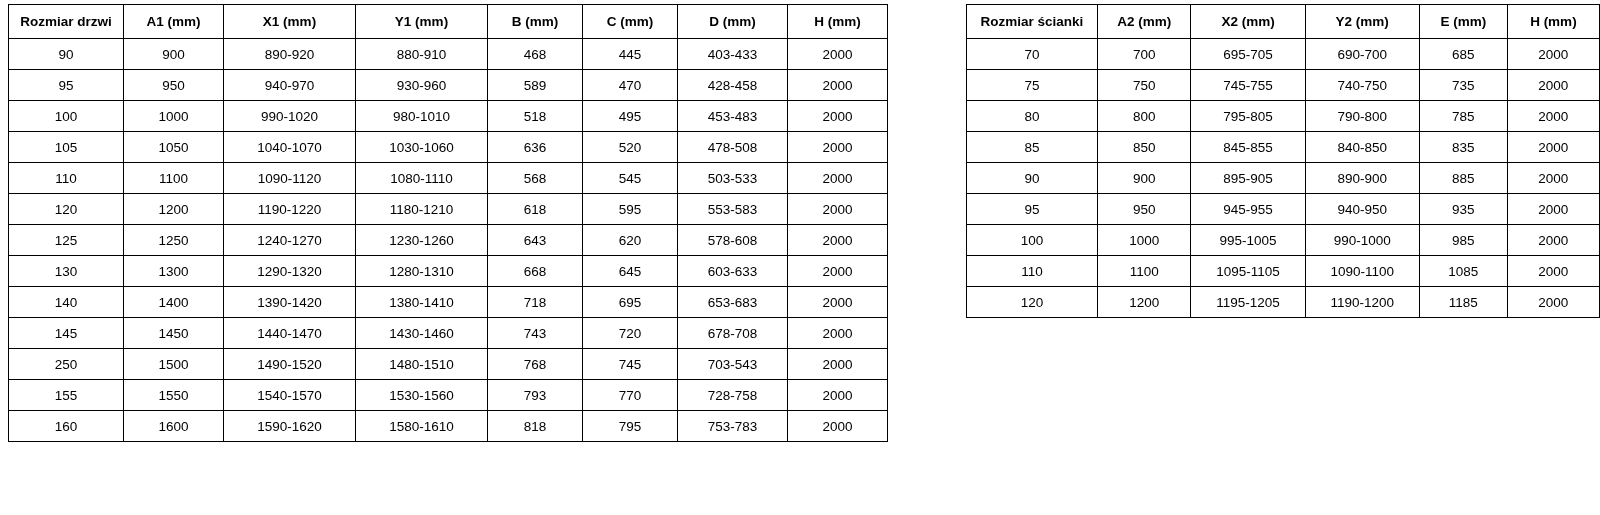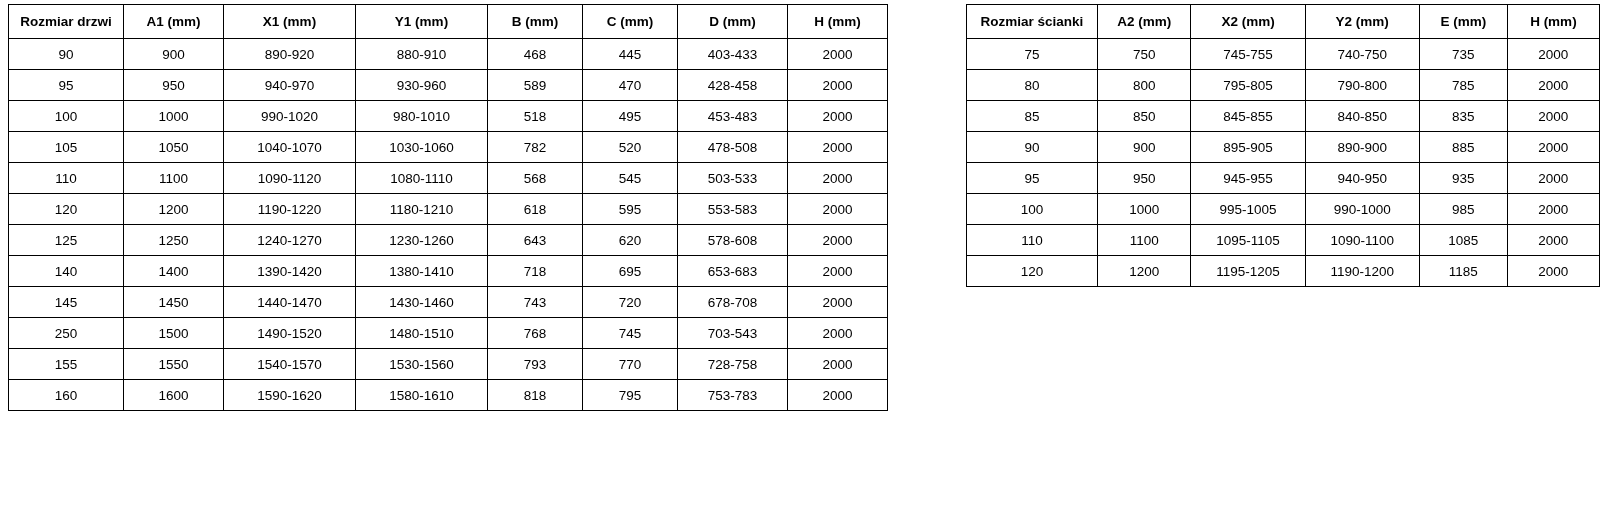--- a/index.html
+++ b/index.html
@@ -124,21 +124,21 @@
           <td>518</td>
           <td>495</td>
           <td>453-483</td>
           <td>2000</td>
         </tr>
         <tr>
           <td>105</td>
           <td>1050</td>
           <td>1040-1070</td>
           <td>1030-1060</td>
-          <td>782</td>
+          <td>636</td>
           <td>520</td>
           <td>478-508</td>
           <td>2000</td>
         </tr>
         <tr>
           <td>110</td>
           <td>1100</td>
           <td>1090-1120</td>
           <td>1080-1110</td>
           <td>568</td>
@@ -157,20 +157,30 @@
           <td>2000</td>
         </tr>
         <tr>
           <td>125</td>
           <td>1250</td>
           <td>1240-1270</td>
           <td>1230-1260</td>
           <td>643</td>
           <td>620</td>
           <td>578-608</td>
+          <td>2000</td>
+        </tr>
+        <tr>
+          <td>130</td>
+          <td>1300</td>
+          <td>1290-1320</td>
+          <td>1280-1310</td>
+          <td>668</td>
+          <td>645</td>
+          <td>603-633</td>
           <td>2000</td>
         </tr>
         <tr>
           <td>140</td>
           <td>1400</td>
           <td>1390-1420</td>
           <td>1380-1410</td>
           <td>718</td>
           <td>695</td>
           <td>653-683</td>
@@ -235,20 +245,28 @@
           <th>Rozmiar ścianki</th>
           <th>A2 (mm)</th>
           <th>X2 (mm)</th>
           <th>Y2 (mm)</th>
           <th>E (mm)</th>
           <th>H (mm)</th>
         </tr>
       </thead>
       <tbody>
         <tr>
+          <td>70</td>
+          <td>700</td>
+          <td>695-705</td>
+          <td>690-700</td>
+          <td>685</td>
+          <td>2000</td>
+        </tr>
+        <tr>
           <td>75</td>
           <td>750</td>
           <td>745-755</td>
           <td>740-750</td>
           <td>735</td>
           <td>2000</td>
         </tr>
         <tr>
           <td>80</td>
           <td>800</td>

